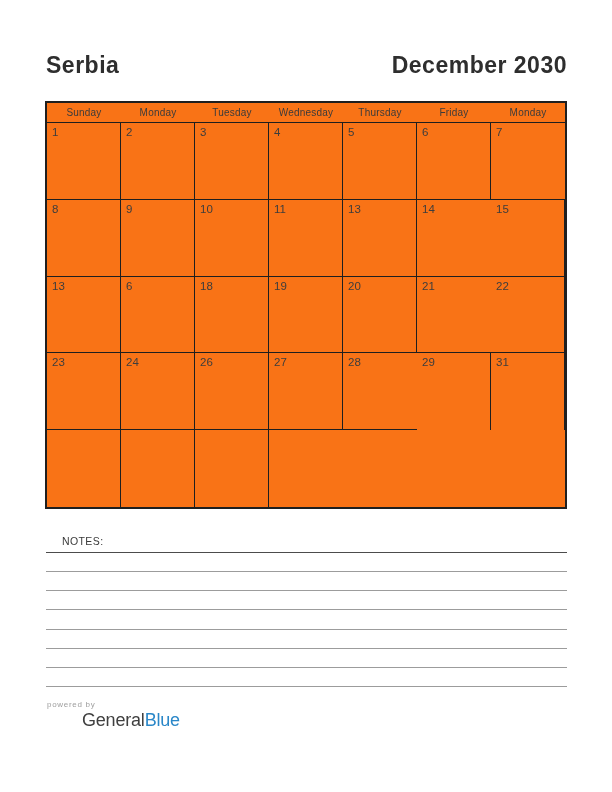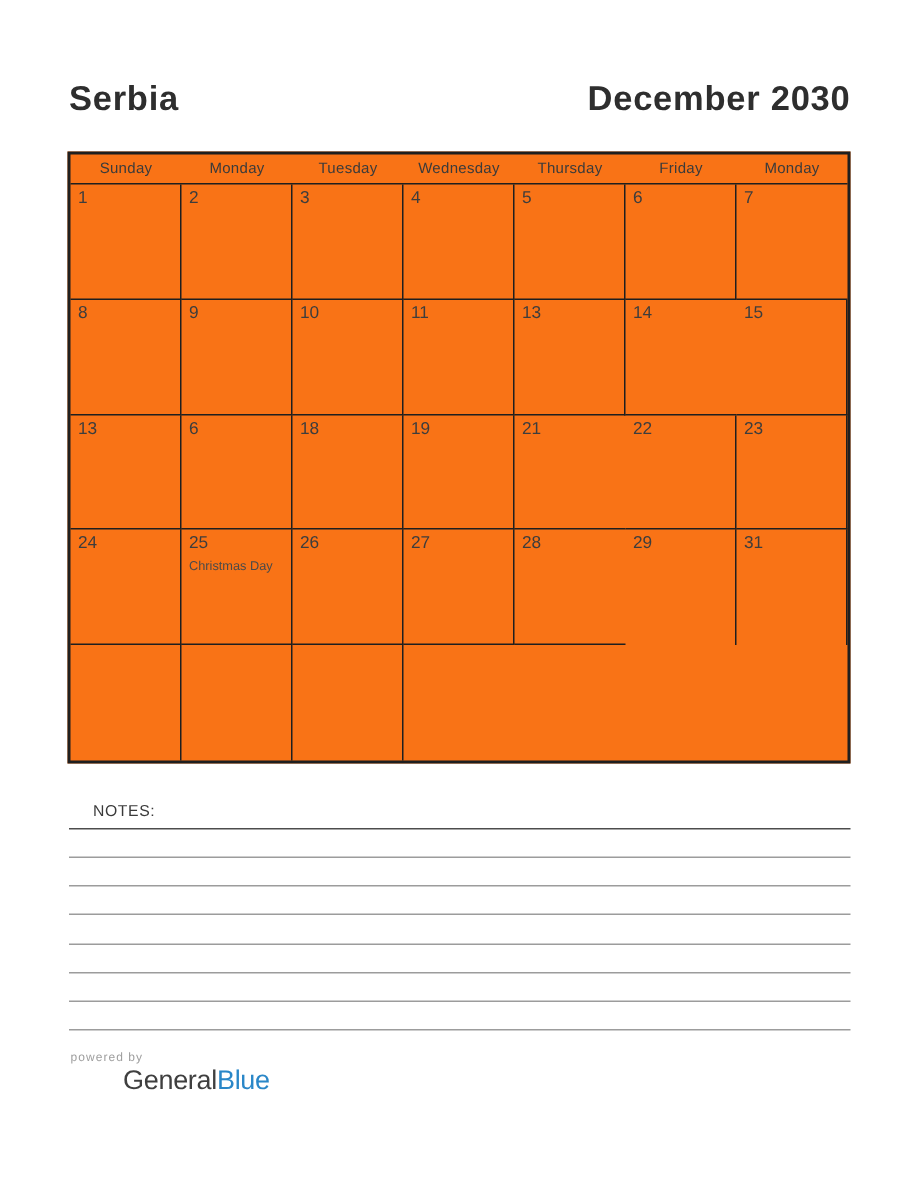--- a/index.html
+++ b/index.html
@@ -153,35 +153,34 @@
         </div>
         <div class="cell">
           <div class="daynum">6</div>
         </div>
         <div class="cell">
           <div class="daynum">18</div>
         </div>
         <div class="cell">
           <div class="daynum">19</div>
         </div>
+        <div class="cell">
+          <div class="daynum">20</div>
+        </div>
         <div class="cell last-col">
           <div class="daynum">21</div>
         </div>
         <div class="cell">
           <div class="daynum">22</div>
         </div>
         <div class="cell">
           <div class="daynum">23</div>
         </div>
         <div class="cell">
           <div class="daynum">24</div>
-        </div>
-        <div class="cell">
-          <div class="daynum">25</div>
-          <div class="holiday">Christmas Day</div>
         </div>
         <div class="cell">
           <div class="daynum">26</div>
         </div>
         <div class="cell">
           <div class="daynum">27</div>
         </div>
         <div class="cell last-col">
           <div class="daynum">28</div>
         </div>

